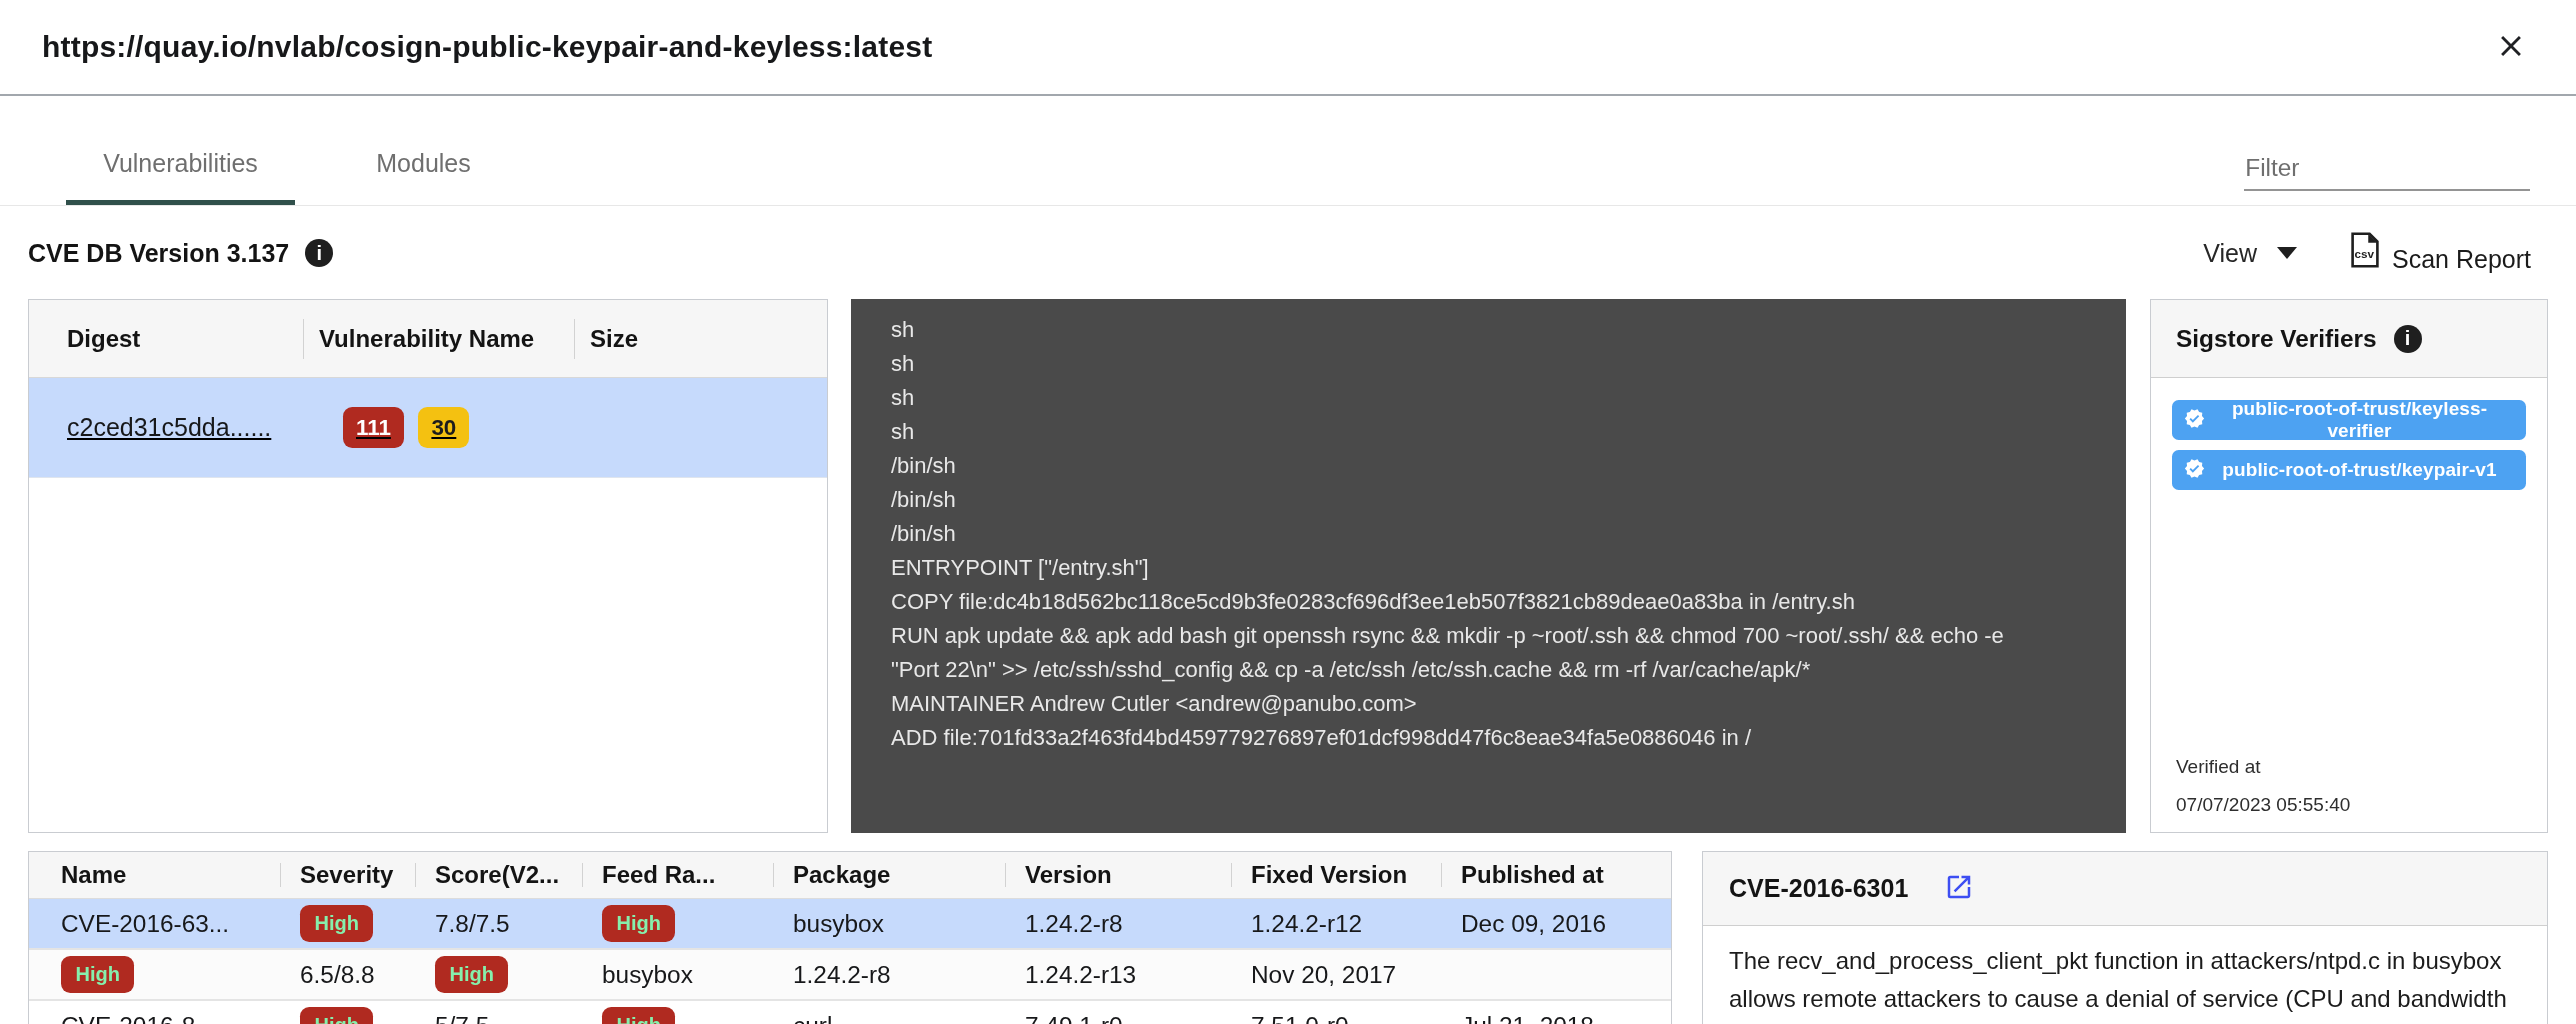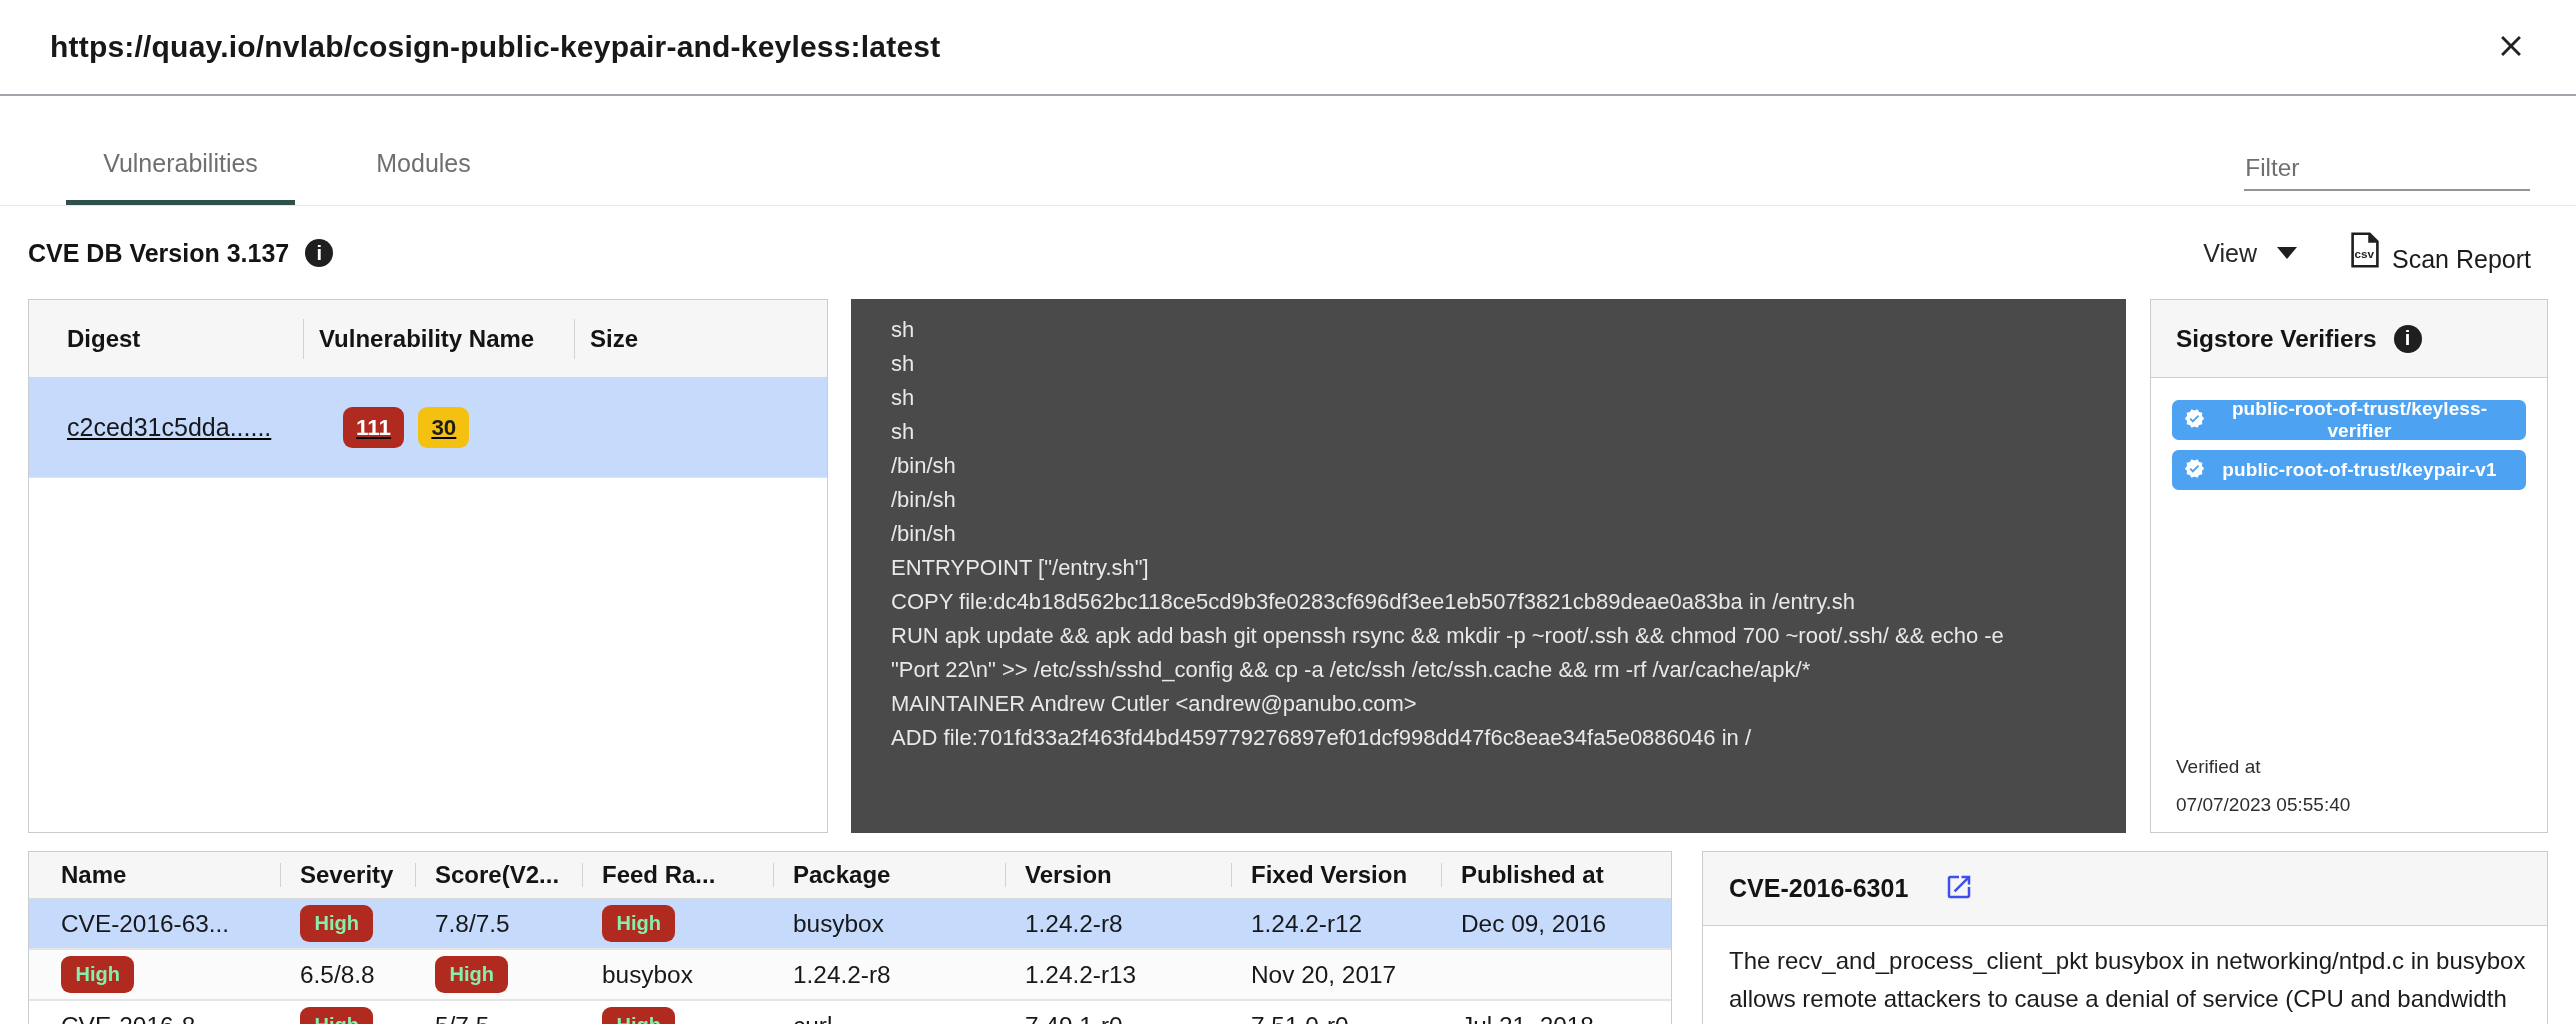--- a/index.html
+++ b/index.html
@@ -9,21 +9,21 @@
     --chip-blue:#4da2f2;
     --tab-indicator:#30504b;
     --link-blue:#3d4ef2;
   }
   *{margin:0;padding:0;box-sizing:border-box;}
   html,body{width:2576px;height:1024px;background:#fff;font-family:"Liberation Sans",sans-serif;}
   .app{position:relative;width:2576px;height:1024px;overflow:hidden;background:#fff;}
 
   
   .header{height:96px;display:flex;align-items:center;padding:0 48px 0 42px;border-bottom:2.6px solid #a2a7ad;}
-  .header-title{font-size:30px;font-weight:700;color:#17181a;letter-spacing:0.2px;margin-left:8px;}
+  .header-title{font-size:30px;font-weight:700;color:#17181a;letter-spacing:0.2px;}
   .close-btn{margin-left:auto;background:none;border:none;cursor:pointer;display:flex;align-items:center;}
 
   
   .tabs-row{height:110px;display:flex;border-bottom:1.3px solid #e7e7e7;}
   .tabs{display:flex;margin-left:66px;}
   .tab{display:flex;align-items:center;justify-content:center;font-size:25px;color:#6f6f6f;position:relative;padding-top:26px;background:none;border:none;cursor:pointer;font-family:inherit;}
   .tab:nth-child(1){width:229px;}
   .tab:nth-child(2){width:257px;}
   .tab:nth-child(3){width:268px;}
   .tab.active::after{content:"";position:absolute;left:0;right:0;bottom:0;height:4.6px;background:var(--tab-indicator);}
@@ -261,20 +261,20 @@
       <span class="cve-id">CVE-2016-6301</span>
       <button class="ext-link-btn">
         <span>
           <svg width="30" height="30" viewBox="0 0 24 24" fill="currentColor">
               <path d="M19 19H5V5h7V3H5a2 2 0 0 0-2 2v14a2 2 0 0 0 2 2h14c1.1 0 2-.9 2-2v-7h-2v7zM14 3v2h3.59l-9.83 9.83 1.41 1.41L19 6.41V10h2V3h-7z"></path>
             </svg>
         </span>
       </button>
     </div>
     <div class="cve-body">
-      <div class="cve-line">The recv_and_process_client_pkt busybox in networking/ntpd.c in busybox</div>
+      <div class="cve-line">The recv_and_process_client_pkt function in attackers/ntpd.c in busybox</div>
       <div class="cve-line">allows remote attackers to cause a denial of service (CPU and bandwidth</div>
       <div class="cve-line">consumption) via a forged NTP packet, which triggers a communication l</div>
     </div>
   </div>
 
 </div>
 
 
 </body></html>

